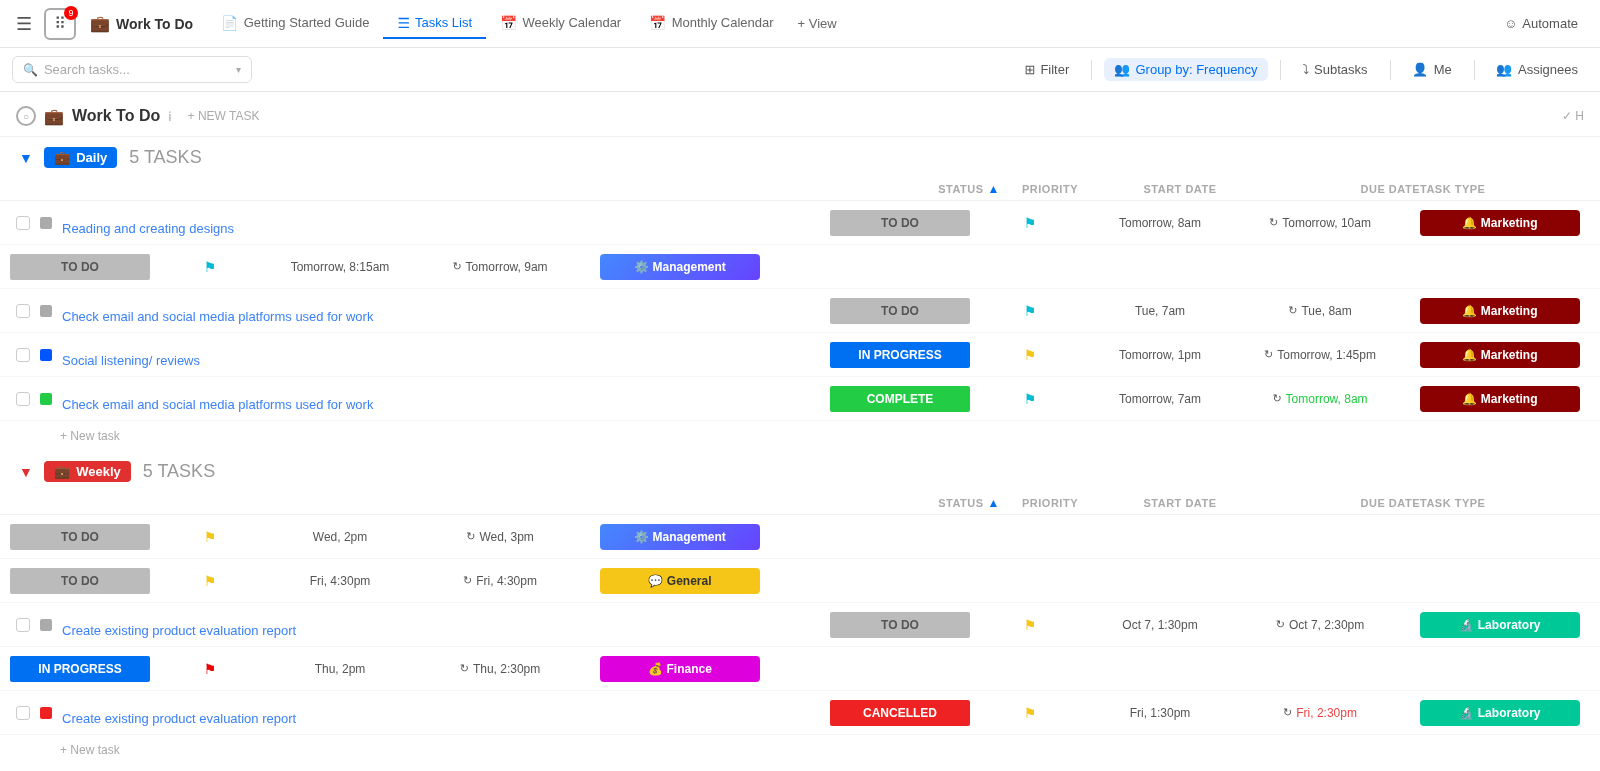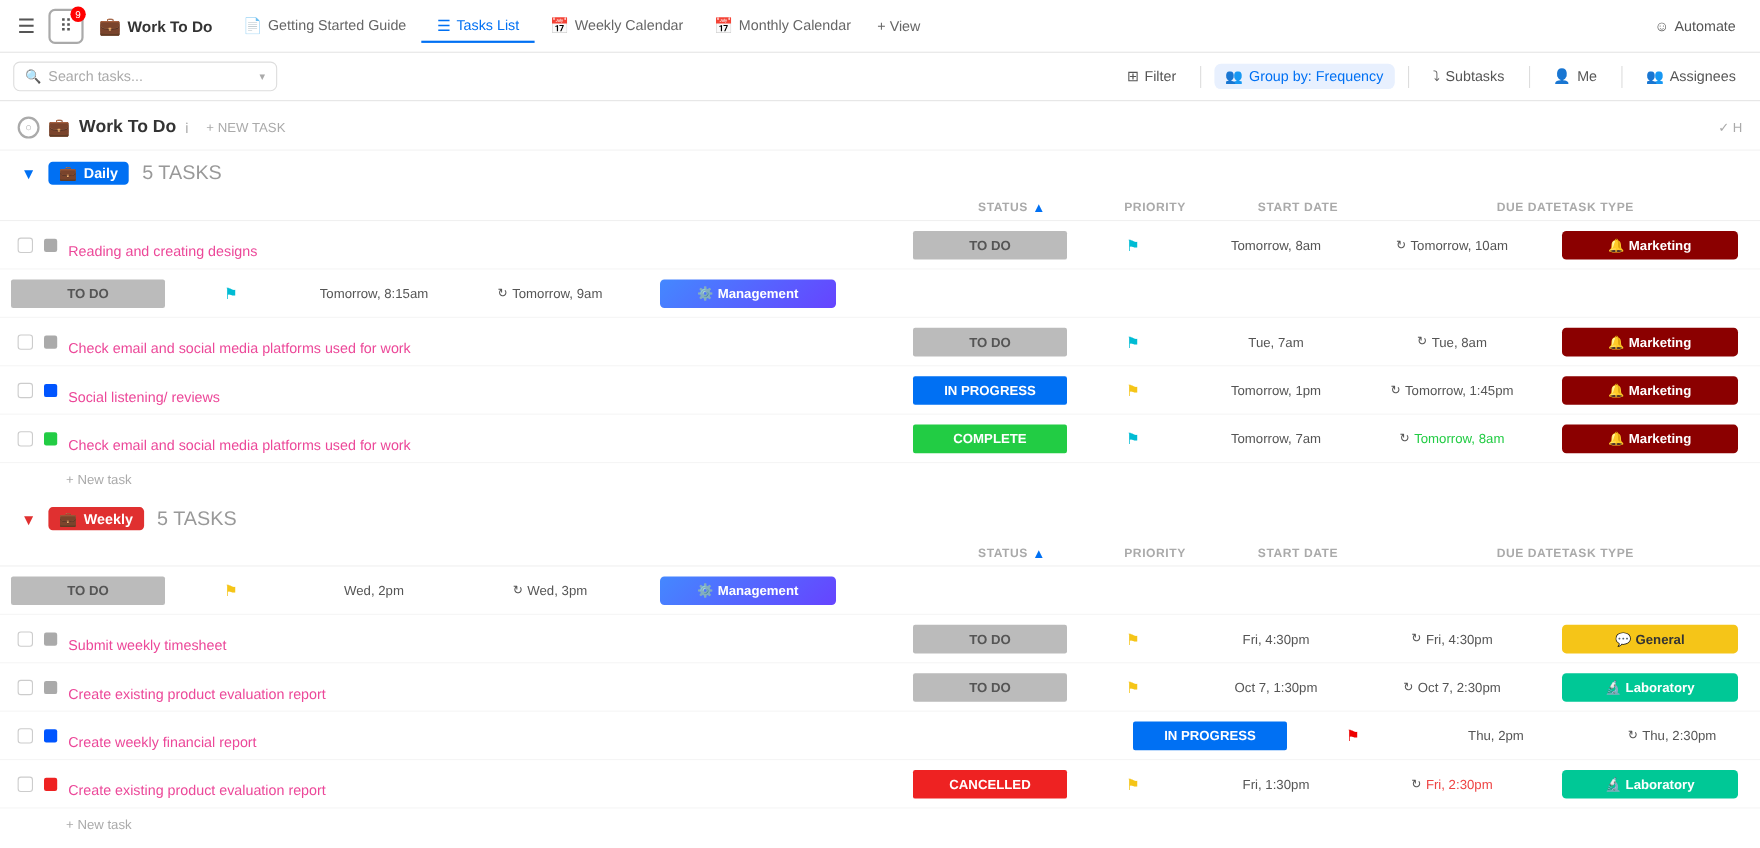--- a/index.html
+++ b/index.html
@@ -45,33 +45,33 @@
     .group-collapse-btn { width: 20px; height: 20px; display: flex; align-items: center; justify-content: center; cursor: pointer; font-size: 11px; }
     .group-badge { display: flex; align-items: center; gap: 6px; padding: 3px 10px; border-radius: 4px; font-weight: 700; font-size: 13px; color: #fff; cursor: pointer; }
     .group-badge.daily { background: #0070f3; }
     .group-badge.weekly { background: #e03030; }
     .group-badge-icon { font-size: 13px; }
     .group-tasks-count { font-size: 18px; color: #999; margin-left: 4px; }
 
     
     .table-header { display: flex; align-items: center; padding: 4px 0; border-bottom: 1px solid #f0f0f0; color: #aaa; font-size: 11px; font-weight: 600; text-transform: uppercase; letter-spacing: 0.5px; }
     .col-task { flex: 1; padding-left: 60px; }
-    .col-status { width: 160px; text-align: center; display: flex; align-items: center; justify-content: center; gap: 4px; }
+    .col-status { width: 160px; text-align: center; display: flex; align-items: center; justify-content: flex-end; gap: 4px; }
     .col-priority { width: 100px; text-align: center; }
     .col-start-date { width: 160px; text-align: center; }
     .col-due-date { width: 160px; text-align: right; }
     .col-task-type { width: 180px; text-align: left; }
     .sort-icon { font-size: 12px; color: #0070f3; }
 
     
     .task-row { display: flex; align-items: center; border-bottom: 1px solid #f5f5f5; min-height: 44px; }
     .task-row-left { flex: 1; display: flex; align-items: center; padding: 0 16px; gap: 10px; }
     .task-checkbox { width: 14px; height: 14px; border: 1px solid #ccc; border-radius: 3px; flex-shrink: 0; }
     .task-color-dot { width: 12px; height: 12px; border-radius: 2px; flex-shrink: 0; }
-    .task-name { font-size: 13px; color: #ec4899; margin-top: 12px; }
+    .task-name { font-size: 13px; color: #3b82f6; margin-top: 12px; }
 
     
     .status-badge { width: 140px; padding: 6px 0; text-align: center; font-size: 12px; font-weight: 600; color: #fff; border-radius: 2px; }
     .status-todo { background: #bbb; color: #555; }
     .status-inprogress { background: #0070f3; }
     .status-complete { background: #22cc44; }
     .status-cancelled { background: #ee2222; }
 
     
     .priority-cell { width: 100px; display: flex; align-items: center; justify-content: center; }
@@ -338,25 +338,20 @@
       <div class="date-cell">Wed, 2pm</div>
       <div class="date-cell date-cell-with-icon">
         <span style="font-size:11px;">↻</span>
         <span style="">Wed, 3pm</span>
       </div>
       <div style="width:200px; display:flex; align-items:center; justify-content:center;">
         <div class="task-type-badge type-management">⚙️ Management</div>
       </div>
     </div>
       <div class="task-row">
-      <div class="task-row-left">
-        <div class="task-checkbox"></div>
-        <div class="task-color-dot" style="background:#aaa;"></div>
-        <span class="task-name">Submit weekly timesheet</span>
-      </div>
       <div style="width:160px; display:flex; align-items:center; justify-content:center;">
         <div class="status-badge status-todo">TO DO</div>
       </div>
       <div class="priority-cell">
         <span class="priority-flag flag-yellow">⚑</span>
       </div>
       <div class="date-cell">Fri, 4:30pm</div>
       <div class="date-cell date-cell-with-icon">
         <span style="font-size:11px;">↻</span>
         <span style="">Fri, 4:30pm</span>
@@ -380,35 +375,33 @@
       <div class="date-cell">Oct 7, 1:30pm</div>
       <div class="date-cell date-cell-with-icon">
         <span style="font-size:11px;">↻</span>
         <span style="">Oct 7, 2:30pm</span>
       </div>
       <div style="width:200px; display:flex; align-items:center; justify-content:center;">
         <div class="task-type-badge type-laboratory">🔬 Laboratory</div>
       </div>
     </div>
       <div class="task-row">
-      <div class="task-row-left">
-        <div class="task-checkbox"></div>
-        <div class="task-color-dot" style="background:#0055ff;"></div>
-        <span class="task-name">Create weekly financial report</span>
-      </div>
       <div style="width:160px; display:flex; align-items:center; justify-content:center;">
         <div class="status-badge status-inprogress">IN PROGRESS</div>
       </div>
       <div class="priority-cell">
         <span class="priority-flag flag-red">⚑</span>
       </div>
       <div class="date-cell">Thu, 2pm</div>
       <div class="date-cell date-cell-with-icon">
         <span style="font-size:11px;">↻</span>
         <span style="">Thu, 2:30pm</span>
+      </div>
+      <div style="width:200px; display:flex; align-items:center; justify-content:center;">
+        <div class="task-type-badge type-finance">💰 Finance</div>
       </div>
     </div>
       <div class="task-row">
       <div class="task-row-left">
         <div class="task-checkbox"></div>
         <div class="task-color-dot" style="background:#ee2222;"></div>
         <span class="task-name">Create existing product evaluation report</span>
       </div>
       <div style="width:160px; display:flex; align-items:center; justify-content:center;">
         <div class="status-badge status-cancelled">CANCELLED</div>

